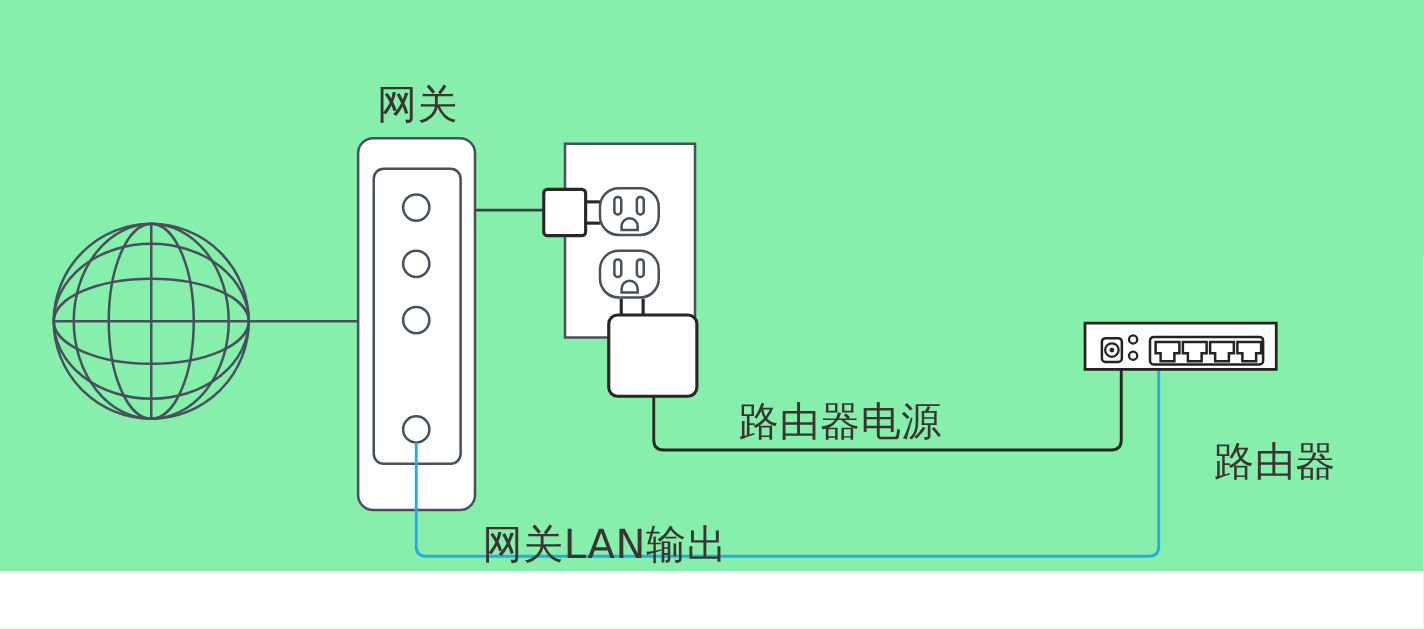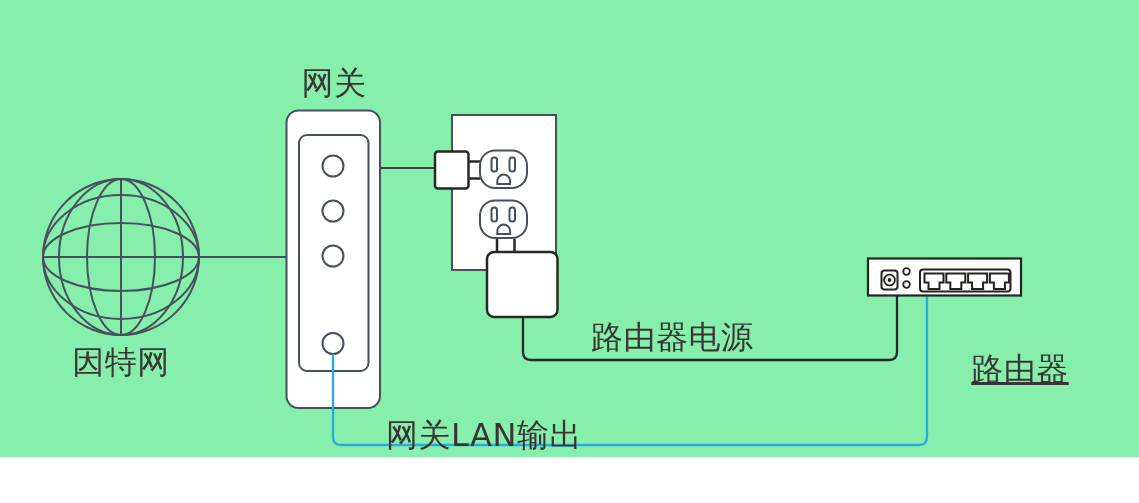--- a/index.html
+++ b/index.html
@@ -109,23 +109,22 @@
         <path d="M946.3 273.5 h19 v9 h-4 v6.5 h-11 v-6.5 h-4 z"></path>
         <path d="M968.1 273.5 h19 v9 h-4 v6.5 h-11 v-6.5 h-4 z"></path>
         <path d="M989.9 273.5 h19 v9 h-4 v6.5 h-11 v-6.5 h-4 z"></path>
       </g>
     </g>
   </svg>
 
   <div class="lbl center" style="left:281px; top:66px; width:106px;">网关</div>
 
 
-  <div class="lbl center" style="left:40px; top:345px; width:162px;">因特网</div>
 
   <div class="lbl" style="left:591px; top:320px;">路由器电源</div>
 
   <div class="lbl" style="left:386px; top:418px;">网关LAN输出</div>
 
-  <div class="lbl center" style="left:920px; top:352px; width:200px;text-decoration:underline;">
+  <div class="lbl center" style="left:920px; top:352px; width:200px;">
     <div>路由器</div>
   </div>
 
 </div>
 
 </body></html>

